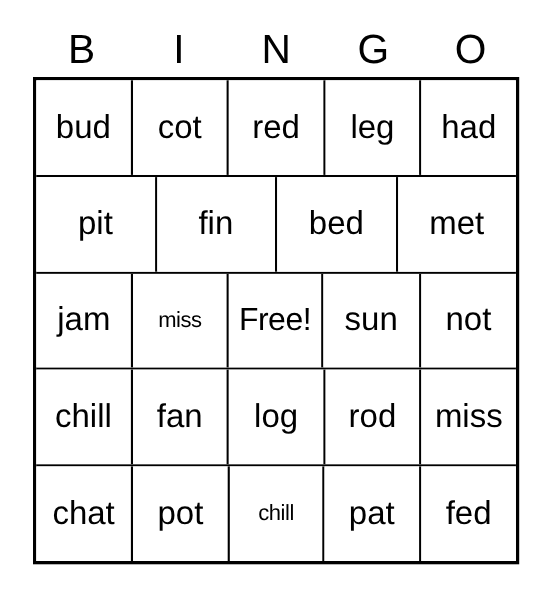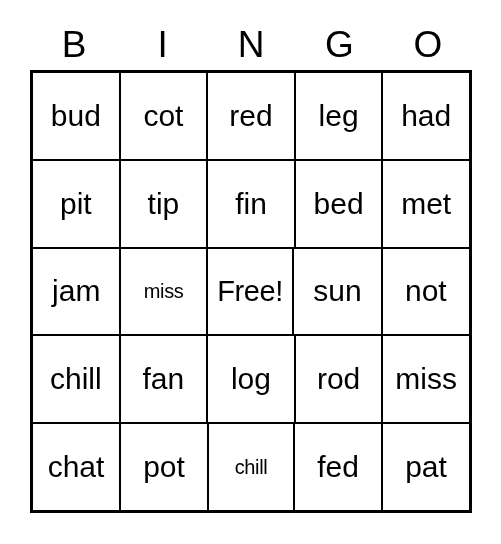--- a/index.html
+++ b/index.html
@@ -115,21 +115,20 @@
     <div class="bingo-row">
       <div class="bingo-cell">bud</div>
       <div class="bingo-cell">cot</div>
       <div class="bingo-cell">red</div>
       <div class="bingo-cell">leg</div>
       <div class="bingo-cell">had</div>
     </div>
 
     <div class="bingo-row">
       <div class="bingo-cell">pit</div>
-      <div class="bingo-cell">tip</div>
       <div class="bingo-cell">fin</div>
       <div class="bingo-cell">bed</div>
       <div class="bingo-cell">met</div>
     </div>
 
     <div class="bingo-row">
       <div class="bingo-cell">jam</div>
       <div class="bingo-cell long">miss</div>
       <div class="bingo-cell free">Free!</div>
       <div class="bingo-cell">sun</div>
@@ -141,18 +140,18 @@
       <div class="bingo-cell">fan</div>
       <div class="bingo-cell">log</div>
       <div class="bingo-cell">rod</div>
       <div class="bingo-cell">miss</div>
     </div>
 
     <div class="bingo-row">
       <div class="bingo-cell">chat</div>
       <div class="bingo-cell">pot</div>
       <div class="bingo-cell long">chill</div>
+      <div class="bingo-cell">pat</div>
       <div class="bingo-cell">fed</div>
-      <div class="bingo-cell">pat</div>
     </div>
 
   </div>
 </div>
 
 </body></html>

